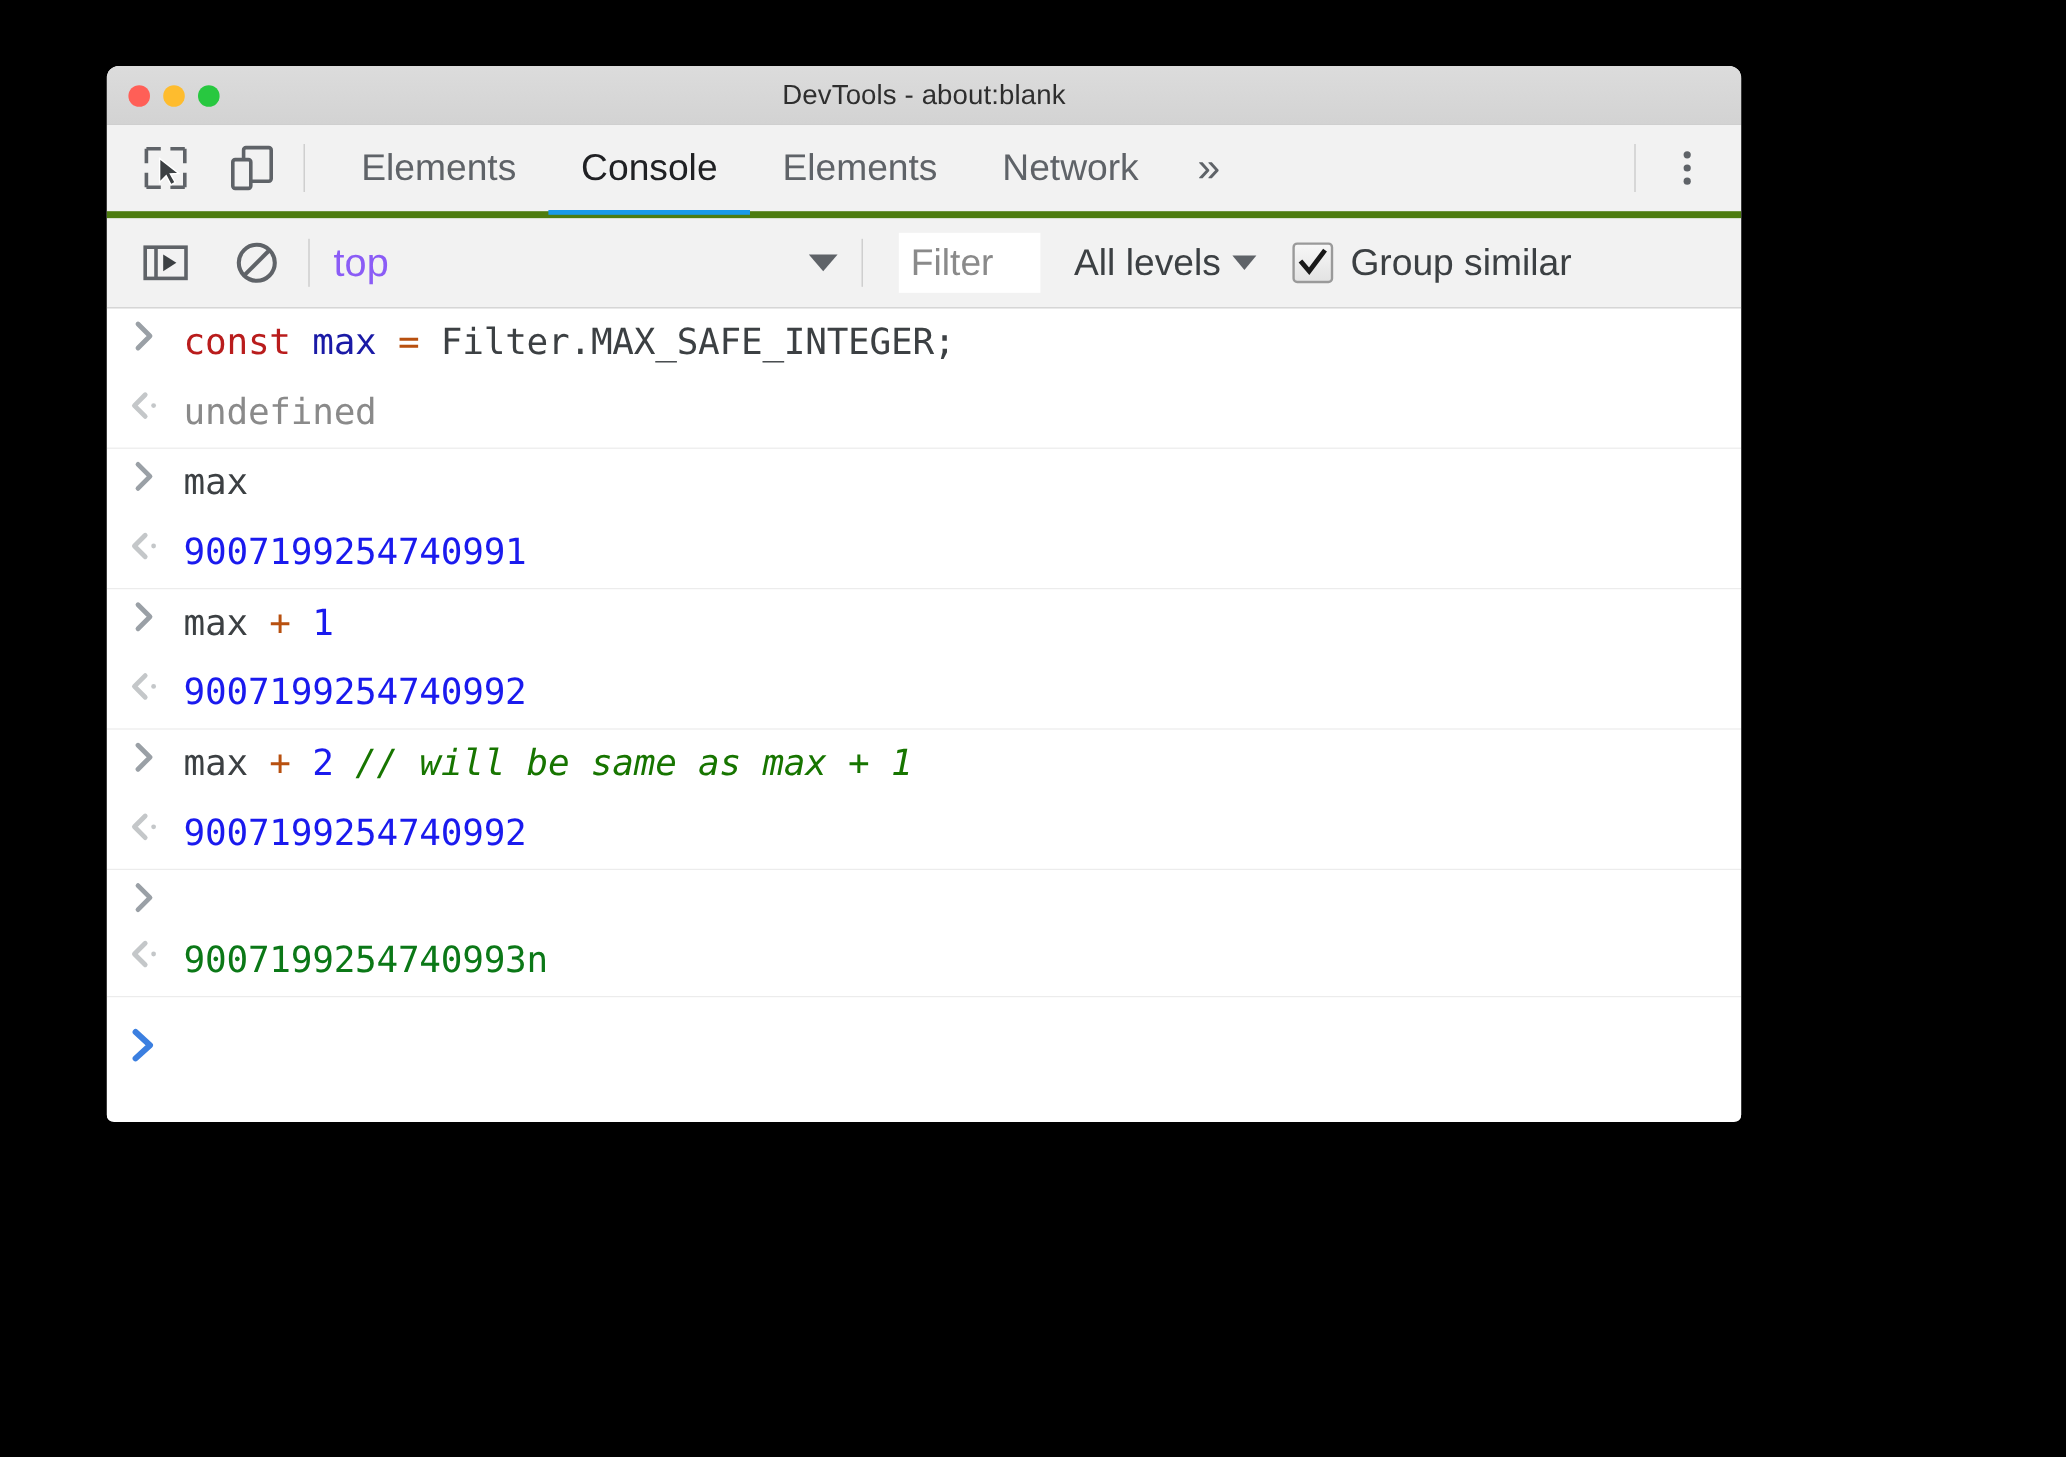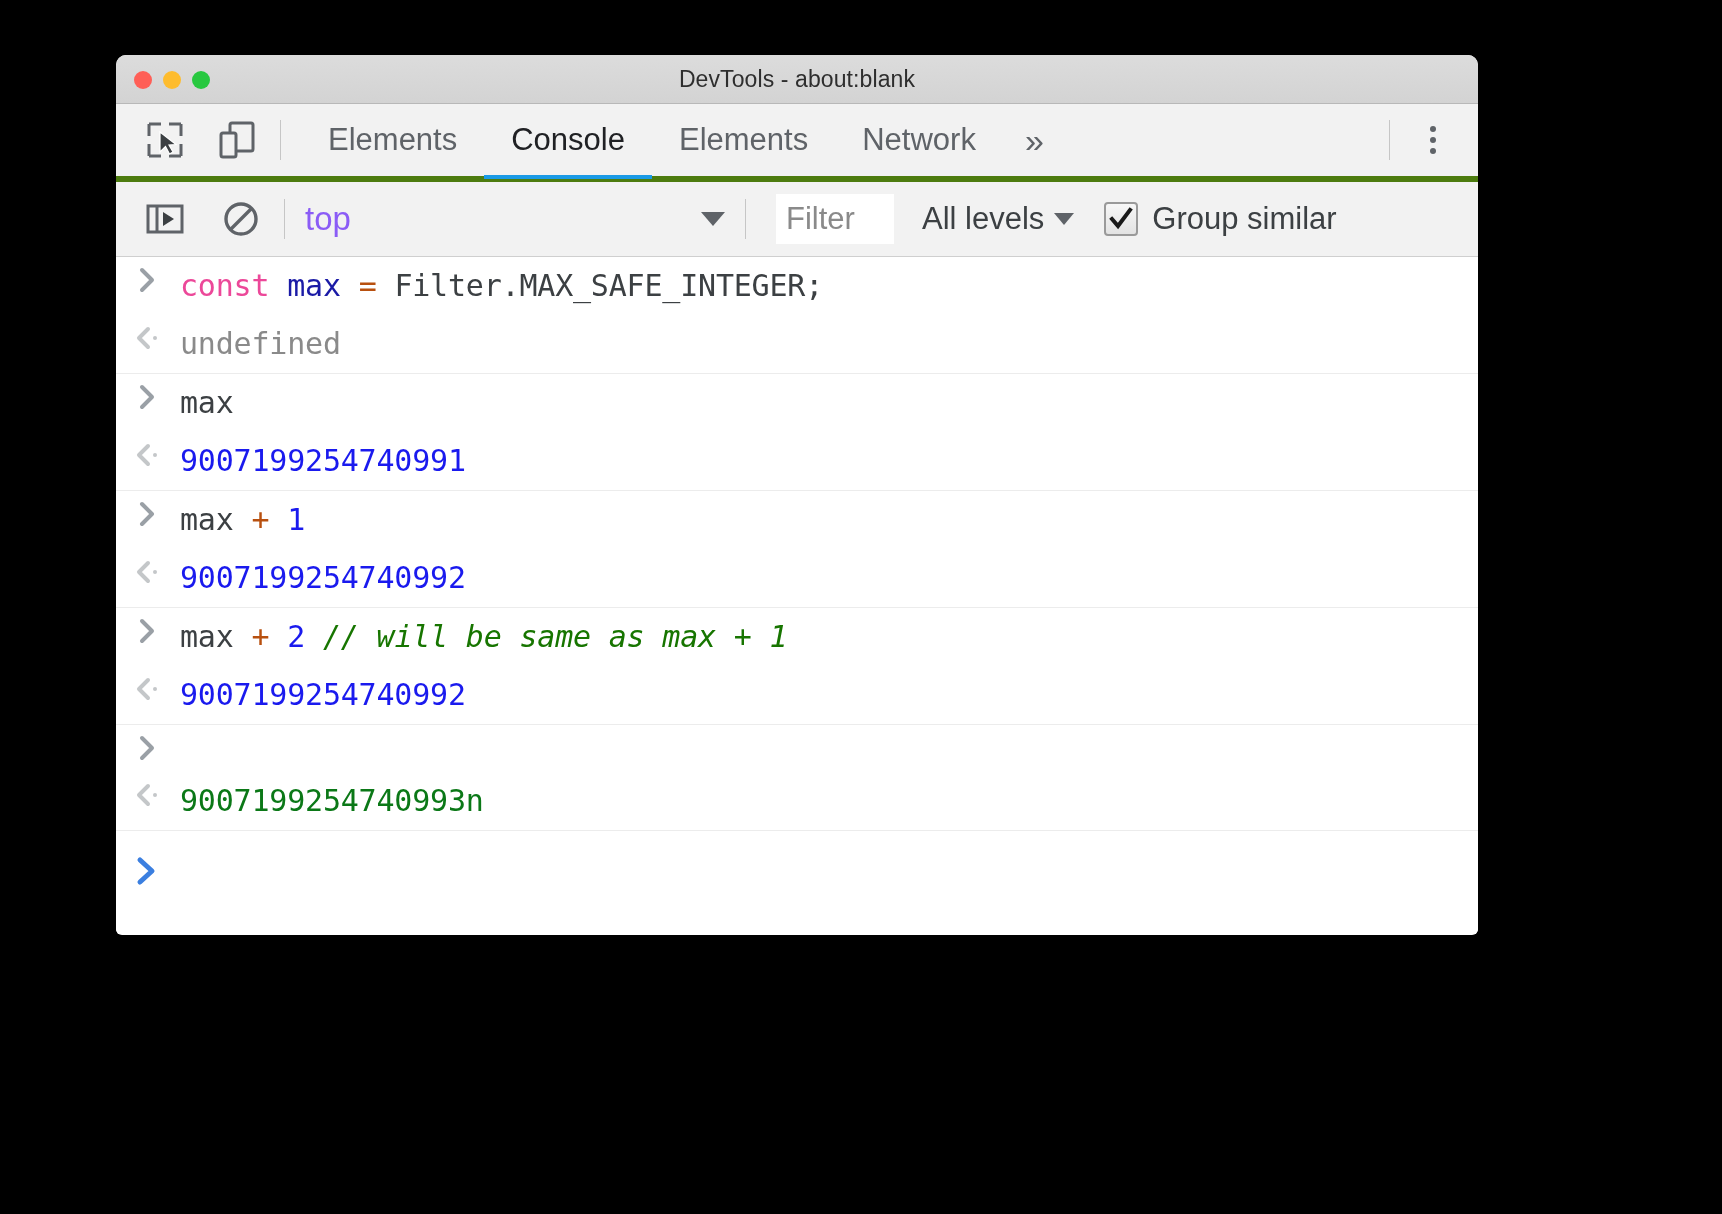--- a/index.html
+++ b/index.html
@@ -10,21 +10,21 @@
     height: 1214px;
     overflow: hidden;
   }
   body {
     font-family: "Liberation Sans", sans-serif;
   }
 
   
   .window {
     position: absolute;
-    left: 116px;
+    left: 89px;
     top: 55px;
     width: 1362px;
     height: 880px;
     background: #ffffff;
     border-radius: 10px 10px 6px 6px;
     overflow: hidden;
     box-shadow: 0 3px 18px rgba(0,0,0,0.45);
   }
 
   
@@ -276,21 +276,21 @@
     padding-top: 2px;
   }
   .code {
     font-family: "DejaVu Sans Mono", monospace;
     font-size: 30px;
     line-height: 44px;
     white-space: pre;
     color: #202124;
     letter-spacing: -0.2px;
   }
-  .tok-kw      { color: #ec4899; text-align: center; }
+  .tok-kw      { color: #b91c1c; text-align: center; }
   .tok-var     { color: #1a1aa6; }
   .tok-op      { color: #b8500f; }
   .tok-plain   { color: #3c4043; }
   .tok-comment { color: #177500; font-style: italic; }
   .tok-num     { color: #1a1aee; }
   .tok-bigint  { color: #0b7817; }
   .tok-undef   { color: #8a8a8a; }
 
   .prompt-row {
     border-top: 1px solid #ececec;

